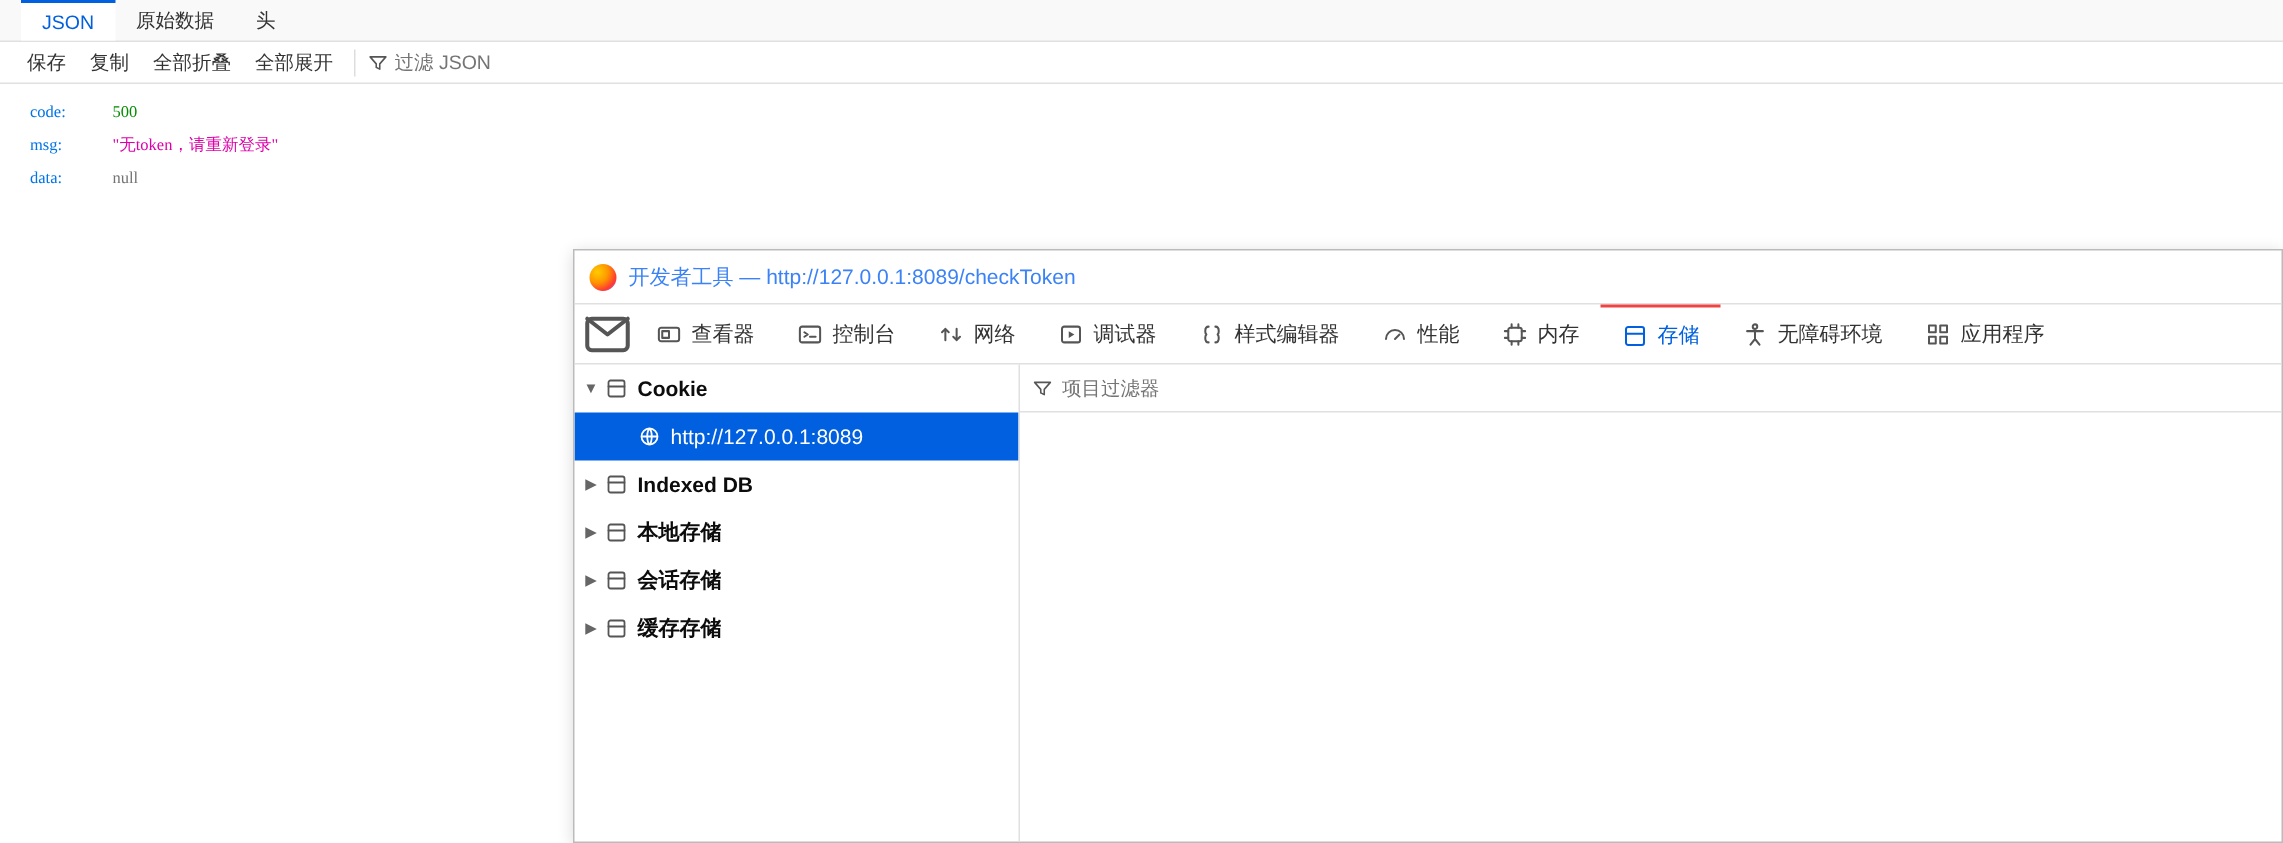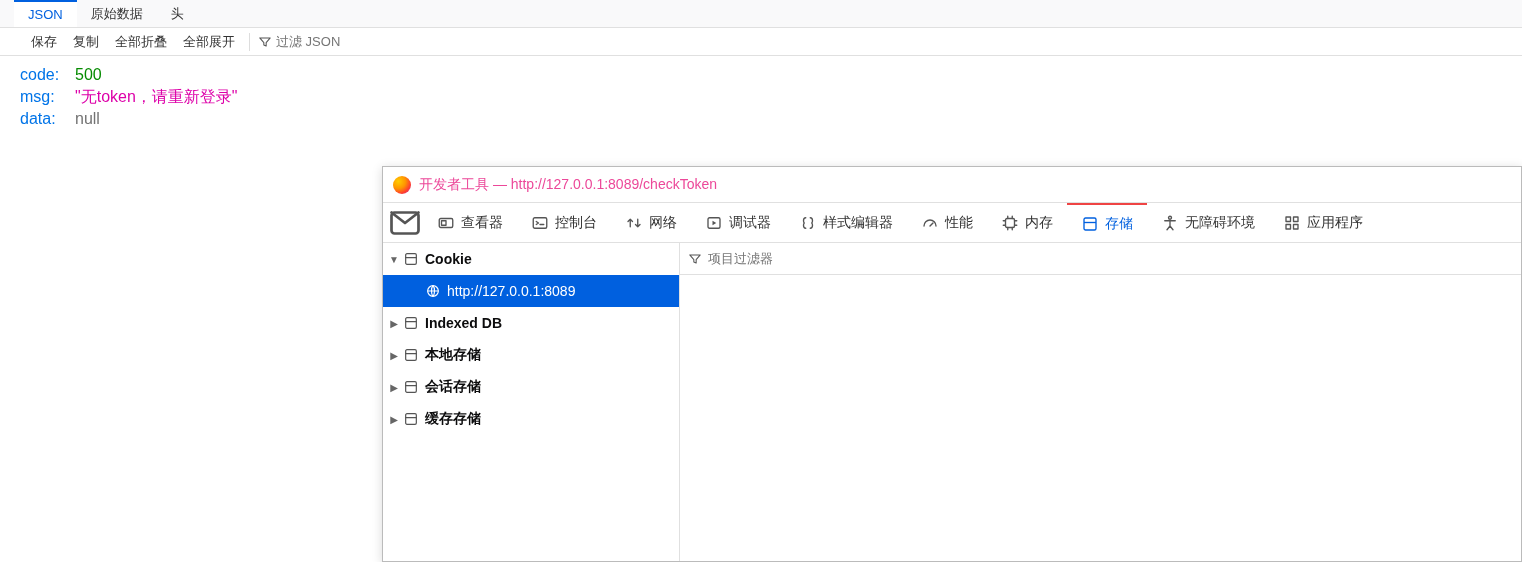--- a/index.html
+++ b/index.html
@@ -4,42 +4,42 @@
 <style>
 * { margin: 0; padding: 0; box-sizing: border-box; }
 body { font-family: -apple-system, "Segoe UI", "Microsoft YaHei", sans-serif; font-size: 13px; background: #fff; width: 1522px; height: 562px; position: relative; overflow: hidden; }
 
 
 .json-tabs { display: flex; align-items: center; height: 28px; border-bottom: 1px solid #e0e0e0; background: #f9f9fa; }
 .json-tab { padding: 0 14px; height: 100%; display: flex; align-items: center; cursor: pointer; color: #333; font-size: 13px; }
 .json-tab.active { color: #0060df; border-top: 2px solid #0060df; background: #fff; margin-left: 14px; }
 
 
-.json-toolbar { display: flex; align-items: center; height: 28px; border-bottom: 1px solid #e0e0e0; padding: 0 25px; gap: 4px; }
+.json-toolbar { display: flex; align-items: center; height: 28px; border-bottom: 1px solid #e0e0e0; padding: 0 12px; gap: 4px; }
 .json-tool { padding: 0 6px; cursor: pointer; color: #333; font-size: 13px; }
 .json-toolbar-sep { width: 1px; height: 18px; background: #ddd; margin: 0 4px; }
 .filter-wrap { display: flex; align-items: center; gap: 4px; color: #888; }
 .filter-icon { width: 14px; height: 14px; }
 .filter-input { border: none; outline: none; font-size: 13px; color: #888; background: transparent; width: 100px; }
 
 
-.json-body { padding: 8px 20px; font-family: Liberation Sans, sans-serif; font-size: 16px; }
+.json-body { padding: 8px 20px; font-family: Liberation Serif, serif; font-size: 11px; }
 .json-row { display: flex; align-items: baseline; line-height: 22px; }
 .json-key { color: #0074e8; width: 55px; }
 .json-num { color: #058b00; }
 .json-str { color: #dd00a9; }
 .json-null { color: #737373; }
 
 
 .devtools { position: absolute; left: 382px; top: 166px; width: 1140px; height: 396px; background: #fff; border: 1px solid #bbb; box-shadow: 0 2px 10px rgba(0,0,0,0.15); display: flex; flex-direction: column; }
 
 
 .dt-title { display: flex; align-items: center; height: 36px; padding: 0 10px; gap: 8px; border-bottom: 1px solid #e0e0e0; }
 .ff-icon { width: 18px; height: 18px; border-radius: 50%; background: radial-gradient(circle at 30% 30%, #ffcc00, #ff9500 40%, #ff3b30 70%, #9059ff 100%); position: relative; }
-.dt-title-text { font-size: 14px; color: #ec4899; }
+.dt-title-text { font-size: 14px; color: #3b82f6; }
 
 
 .dt-tabs { display: flex; align-items: center; height: 40px; border-bottom: 1px solid #e0e0e0; padding: 0 4px; }
 .dt-tab-btn { display: flex; align-items: center; gap: 6px; padding: 0 14px; height: 100%; cursor: pointer; color: #333; font-size: 14px; }
 .dt-tab-btn.active { color: #0060df; border-top: 2px solid #ef4444; }
 .dt-tab-btn svg { width: 18px; height: 18px; }
 .dt-tab-btn.active svg { stroke: #0060df; fill: none; }
 .dt-iconbtn { width: 36px; height: 100%; display: flex; align-items: center; justify-content: center; cursor: pointer; }
 
 

